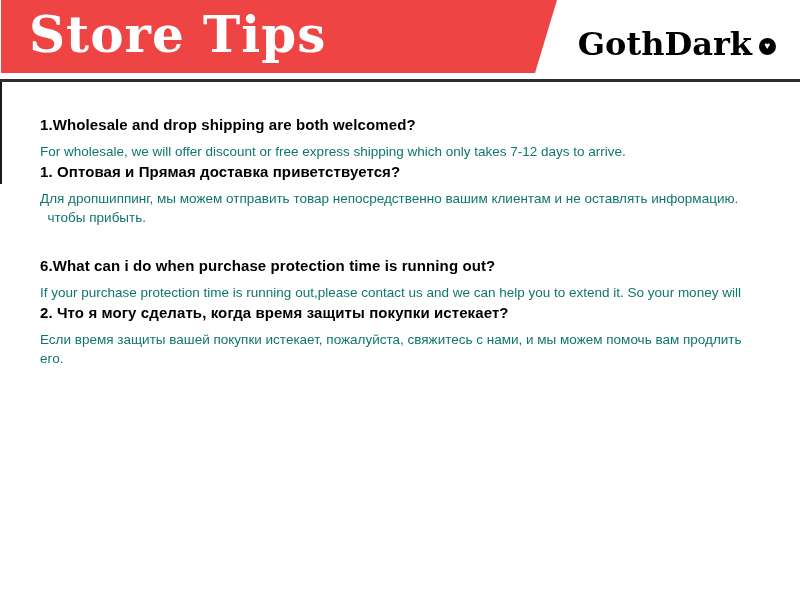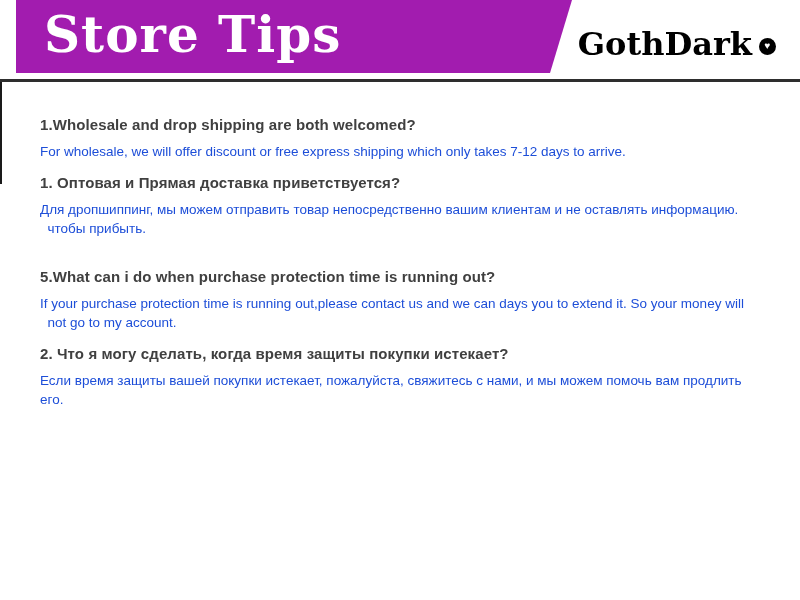--- a/index.html
+++ b/index.html
@@ -8,23 +8,23 @@
     background: #ffffff;
     font-family: "Liberation Sans", sans-serif;
     color: #1a1a1a;
     position: relative;
     overflow: hidden;
   }
 
   
   .banner { position: relative; width: 800px; height: 80px; }
   .banner-black {
-    position: absolute; top: 0; left: 16px;
+    position: absolute; top: 0; left: 1px;
     width: 556px; height: 73px;
-    background: #a21caf;
+    background: #ef4444;
     clip-path: polygon(0 0, 556px 0, 534px 73px, 0 73px);
   }
   .store-tips {
     position: absolute; left: 28px; top: 0px;
     color: #ffffff;
     font-family: "DejaVu Serif", serif;
     font-weight: bold;
     font-size: 50px;
     letter-spacing: 1px;
     line-height: 70px;
@@ -61,34 +61,34 @@
   .left-tick {
     position: absolute; top: 82px; left: 0;
     width: 2px; height: 102px;
     background: #1a1a1a;
   }
 
   
   .content { padding: 36px 38px 0 40px; }
   .qa-group { margin-bottom: 30px; }
   .qa-block { margin: 0; }
-  .qa-block.ru { margin-top: 13px; }
+  .qa-block.ru { margin-top: 2px; }
   .qa-heading {
     font-size: 15px;
     font-weight: bold;
-    color: #404040;
+    color: #000000;
     margin: 0 0 9px 0;
     letter-spacing: 0.1px;
   }
   .qa-line {
     font-size: 13.5px;
     line-height: 19px;
     margin: 0;
     white-space: pre-wrap;
-    color: #1d4ed8;
+    color: #0f766e;
   }
 </style>
 </head>
 <body>
 
 <header class="banner">
   <div class="banner-black">
     <span class="store-tips">Store Tips</span>
   </div>
   <div class="brand">
@@ -114,23 +114,22 @@
       <p class="qa-line">Для дропшиппинг, мы можем отправить товар непосредственно вашим клиентам и не оставлять информацию.</p>
       <p class="qa-line">  чтобы прибыть.</p>
     </section>
   </div>
 
   <div class="qa-group">
   </div>
 
   <div class="qa-group">
     <section class="qa-block en">
-      <h2 class="qa-heading">5.What can i do when purchase protection time is running out?</h2>
-      <p class="qa-line">If your purchase protection time is running out,please contact us and we can days you to extend it. So your money will</p>
-      <p class="qa-line">  not go to my account.</p>
+      <h2 class="qa-heading">6.What can i do when purchase protection time is running out?</h2>
+      <p class="qa-line">If your purchase protection time is running out,please contact us and we can help you to extend it. So your money will</p>
     </section>
     <section class="qa-block ru">
       <h2 class="qa-heading">2. Что я могу сделать, когда время защиты покупки истекает?</h2>
       <p class="qa-line">Если время защиты вашей покупки истекает, пожалуйста, свяжитесь с нами, и мы можем помочь вам продлить его.</p>
 
     </section>
   </div>
 
 </main>
 

